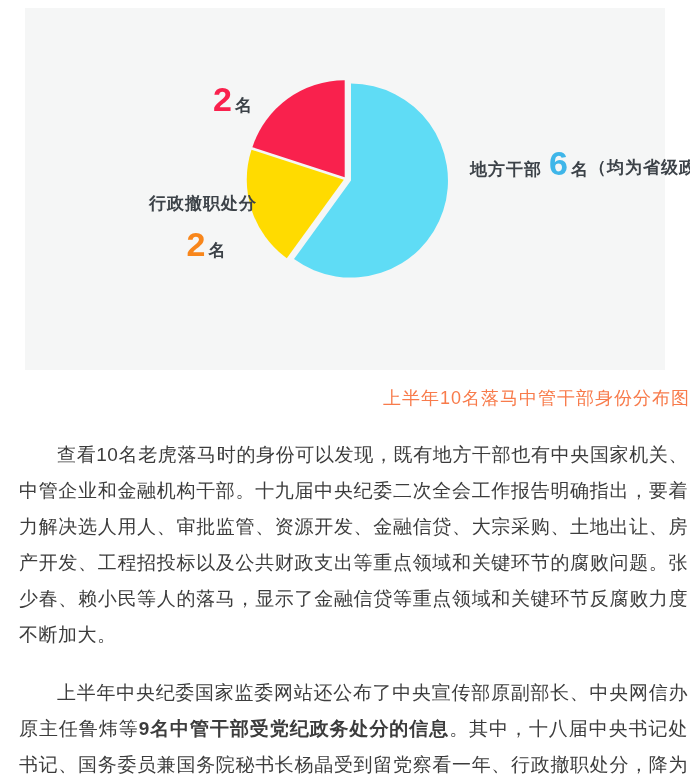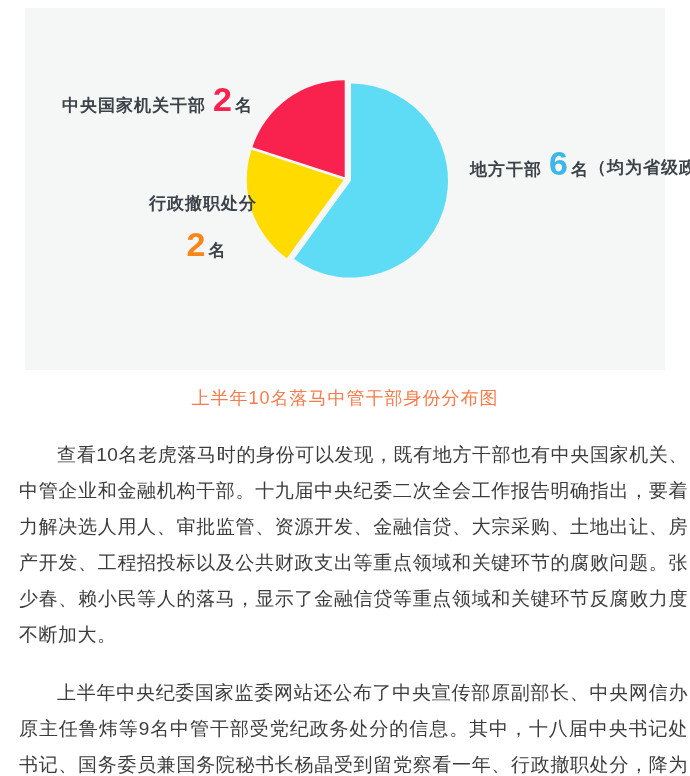--- a/index.html
+++ b/index.html
@@ -43,58 +43,57 @@
   .lbl-central { top: 74px; right: 412px; }
   .lbl-soe { top: 184px; right: 408px; display: flex; flex-direction: column; align-items: center; }
   .lbl-soe .line1 { margin-bottom: 12px; }
   .lbl-local { top: 138px; left: 430px; display: flex; }
   .lbl-local .lbl-row { margin-left: 15px; }
   .lbl-local .note { margin-top: 10px; text-align: right; }
 
   
   .caption {
     margin-top: 17px;
-    text-align: center;
+    text-align: right;
     font-size: 18px;
     line-height: 22px;
     letter-spacing: 1px;
     font-weight: 400;
   }
 
   
   .article { margin: 28px 2px 0 2px; color: #3C3C3C; }
   .article p {
     font-size: 19px;
     line-height: 36px;
     text-align: justify;
     text-indent: 2em;
     margin-bottom: 22px;
     letter-spacing: 0.5px;
     margin-left: 17px;
   }
-  .article strong { font-weight: 400; }
+  .article strong { font-weight: 700; }
 </style>
 </head>
 <body>
 
 <div class="page">
 
   <div class="chart-panel" style="background: rgb(245, 246, 246);">
 
     <svg class="pie-svg" viewBox="0 0 640 362">
 
       <path transform="translate(5 1.6)" d="M321 171 L321 74 A97 97 0 1 1 264.0 249.5 Z" fill="#5FDCF5"></path>
 
       <path transform="translate(-2.2 0.7)" d="M321 171 L264.0 249.5 A97 97 0 0 1 228.7 141.0 Z" fill="#FFDB00"></path>
 
       <path transform="translate(-1.3 -1.8)" d="M321 171 L228.7 141.0 A97 97 0 0 1 321 74 Z" fill="#F9214D"></path>
     </svg>
 
     <div class="chart-label lbl-central lbl-row">
-      <span>中央国家机关干部</span>
       <span class="big-num" style="color: rgb(249, 33, 77);">2</span>
       <span>名</span>
     </div>
 
     <div class="chart-label lbl-soe">
       <span class="line1">行政撤职处分</span>
       <span class="lbl-row">
         <span class="big-num" style="color: rgb(248, 134, 27);">2</span>
         <span>名</span>
       </span>

